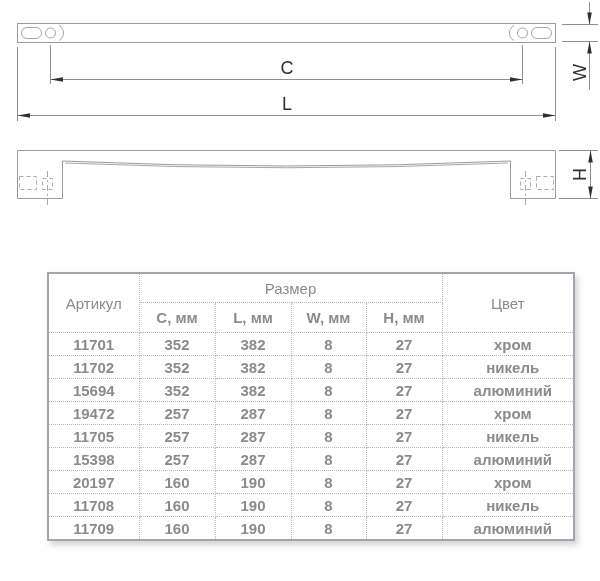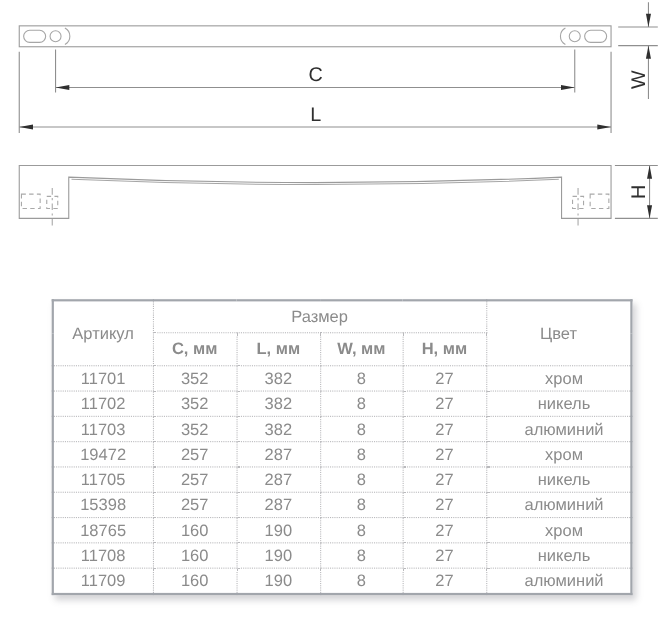--- a/index.html
+++ b/index.html
@@ -24,21 +24,21 @@
     color:#8b8b8b;font-size:15px;
   }
   table.spec th,table.spec td{
     border:1px dotted #b9b9bc;
     font-weight:normal;text-align:center;vertical-align:middle;
     padding:0;overflow:hidden;white-space:nowrap;
   }
   table.spec{border:2px solid #a2a6ac;}
   table.spec tr.hdr1 th{height:28px;}
   table.spec tr.hdr2 th{height:29px;font-weight:bold;}
-  table.spec td{height:22px;}
+  table.spec td{height:22px;font-weight:bold;}
   table.spec td.color-cell{text-align:center;padding-left:10px;}
 </style>
 </head>
 <body>
 
 <svg id="drawing" width="600" height="268" viewBox="0 0 600 268">
 
   <g>
     <rect class="part" x="17.5" y="23.5" width="538" height="19"></rect>
 
@@ -134,21 +134,21 @@
   </tr>
   <tr>
     <td>11702</td>
     <td>352</td>
     <td>382</td>
     <td>8</td>
     <td>27</td>
     <td class="color-cell">никель</td>
   </tr>
   <tr>
-    <td>11703</td>
+    <td>15694</td>
     <td>352</td>
     <td>382</td>
     <td>8</td>
     <td>27</td>
     <td class="color-cell">алюминий</td>
   </tr>
   <tr>
     <td>19472</td>
     <td>257</td>
     <td>287</td>
@@ -166,21 +166,21 @@
   </tr>
   <tr>
     <td>15398</td>
     <td>257</td>
     <td>287</td>
     <td>8</td>
     <td>27</td>
     <td class="color-cell">алюминий</td>
   </tr>
   <tr>
-    <td>18765</td>
+    <td>20197</td>
     <td>160</td>
     <td>190</td>
     <td>8</td>
     <td>27</td>
     <td class="color-cell">хром</td>
   </tr>
   <tr>
     <td>11708</td>
     <td>160</td>
     <td>190</td>

